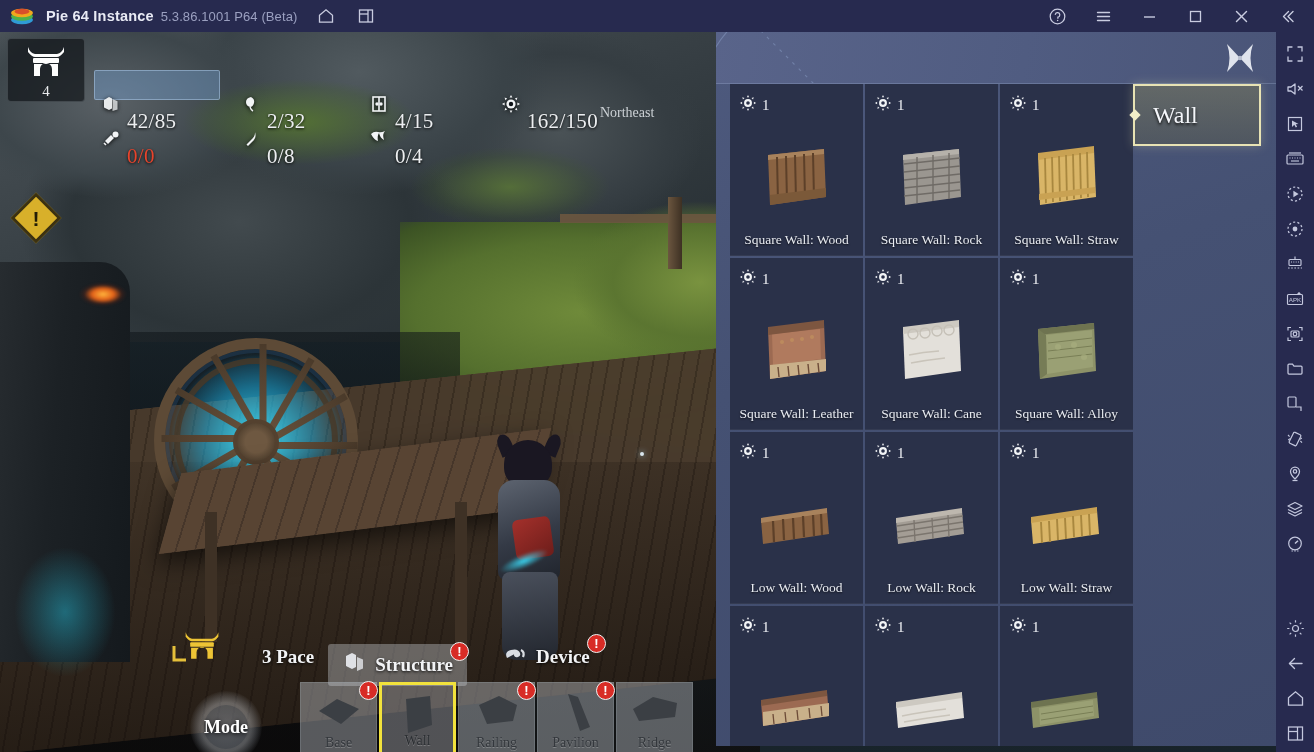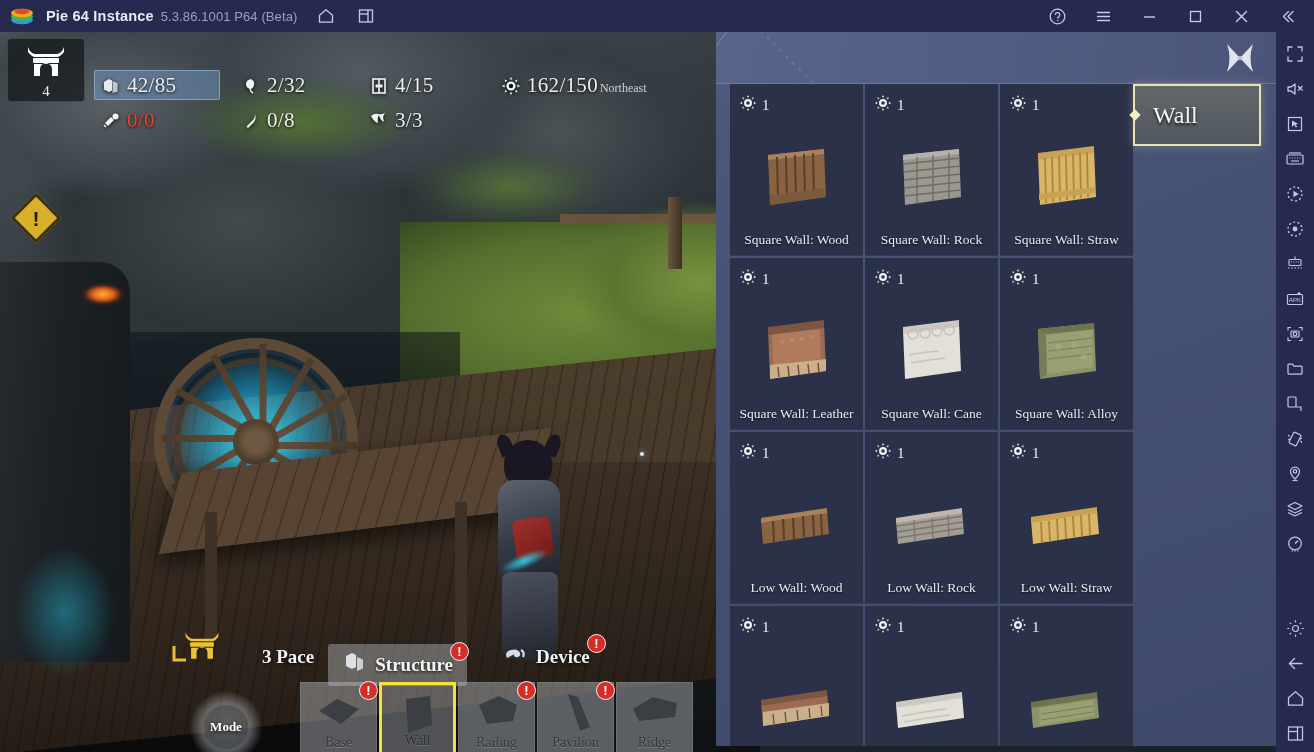--- a/index.html
+++ b/index.html
@@ -215,24 +215,24 @@
     background: rgba(18,22,26,.72);
     border: 1px solid rgba(150,160,170,.28);
     border-radius: 4px;
     display: flex; flex-direction: column; align-items: center; justify-content: flex-start;
     padding-top: 5px;
   }
   .house-card .cnt { color: #e8eaec; font-size: 15px; margin-top: 1px; font-family: "Liberation Serif", serif; }
   .stat-row { position: absolute; display: flex; align-items: center; gap: 5px; }
   .stat-val {
     color: #eceef0; font-size: 21px; font-family: "Liberation Serif", serif;
-    text-shadow: 0 1px 3px rgba(0,0,0,.95); letter-spacing: .3px;
+    text-shadow: 0 1px 3px rgba(0,0,0,.95); letter-spacing: .3px; margin-top: 36px;
   }
   .stat-val.red { color: #e8442c; }
-  .stat-sub { color: #cdd2d6; font-size: 12px; font-family: "Liberation Serif", serif; align-self: flex-end; margin-left: -3px; margin-bottom: 2px; }
+  .stat-sub { color: #cdd2d6; font-size: 14px; font-family: "Liberation Serif", serif; align-self: flex-end; margin-left: -3px; margin-bottom: 13px; }
   .stat-ico { width: 22px; height: 22px; color: #f2f4f6; display: flex; align-items: center; justify-content: center; }
   .stat-ico svg { display:block; filter: drop-shadow(0 1px 2px rgba(0,0,0,.9)); }
   .hl-box {
     position: absolute; left: 94px; top: 38px; width: 126px; height: 30px;
     background: rgba(120,165,215,.42);
     border: 1px solid rgba(175,205,235,.5);
     border-radius: 2px;
   }
 
   
@@ -242,21 +242,21 @@
     background:
       radial-gradient(circle at 50% 50%, rgba(235,238,242,.42) 0%, rgba(225,230,236,.34) 48%, rgba(190,198,208,.20) 60%, transparent 72%);
     display: flex; align-items: center; justify-content: center;
     z-index: 22;
   }
   .mode-wheel::before {
     content:""; position: absolute; left: 14px; top: 14px; width: 44px; height: 44px;
     border-radius: 50%; background: rgba(40,48,56,.30);
   }
   .mode-wheel .lbl {
-    position: relative; color: #ffffff; font-weight: bold; font-size: 13px;
+    position: relative; color: #ffffff; font-weight: bold; font-size: 18px;
     text-shadow: 0 1px 4px rgba(0,0,0,.95);
     font-family: "Liberation Serif", serif;
   }
   .cat-icon-yellow {
     position: absolute; left: 182px; top: 596px; width: 40px; height: 34px; z-index: 22;
   }
   .hud-row2 { position: absolute; left: 248px; top: 596px; display: flex; align-items: center; gap: 0; z-index: 22; }
   .hud-pill {
     display: flex; align-items: center; gap: 7px;
     padding: 6px 14px; border-radius: 3px;
@@ -597,21 +597,21 @@
         </span>
         <span class="stat-val">0/8</span>
       </div>
 
       <div class="stat-row" style="left:368px;top:76px;">
         <span class="stat-ico">
           <svg width="20" height="20" viewBox="0 0 20 20" fill="#f2f4f6">
               <path d="M2 5 q3 6 7 7 q-1 -5 1 -8 q1 5 5 7 q-2 -6 1 -9 -4 2 -7 1 -4 -1 -7 2z"></path>
             </svg>
         </span>
-        <span class="stat-val">3/3</span>
+        <span class="stat-val">0/4</span>
       </div>
     </div>
 
 
     <div class="cat-icon-yellow">
       <svg width="40" height="34" viewBox="0 0 44 34">
         <path d="M4 3 Q6 9 11 10 L33 10 Q38 9 40 3 L40 8 Q36 13 33 13 L11 13 Q8 13 4 8 Z" fill="#edc435"></path>
         <rect x="9" y="14" width="26" height="5" rx="1" fill="#edc435"></rect>
         <path d="M10 20 h24 v12 h-6 v-7 a6 6 0 0 0 -12 0 v7 h-6 z" fill="#edc435"></path>
       </svg>

